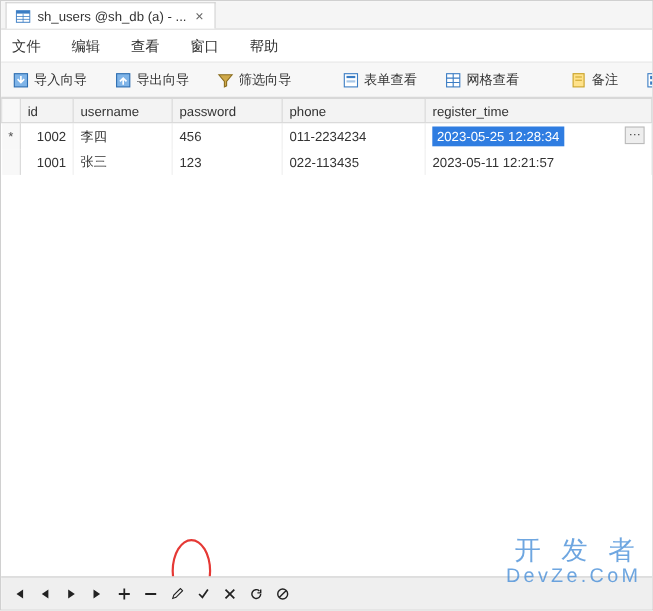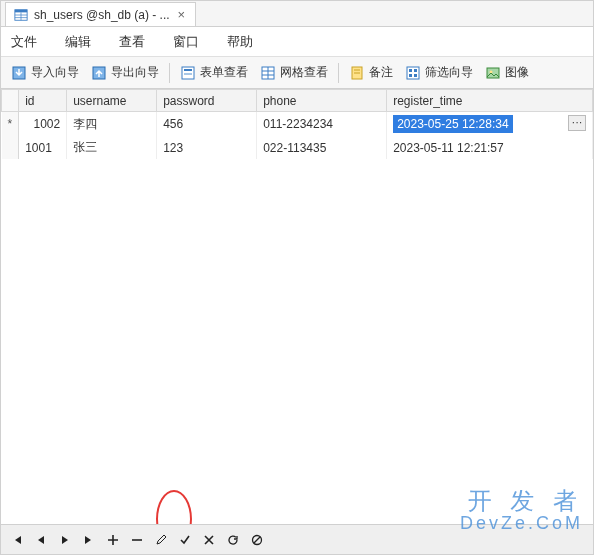--- a/index.html
+++ b/index.html
@@ -48,21 +48,21 @@
     }
     .menu-item { padding: 4px 6px; color: #333; cursor: pointer; font-size: 13px; }
     
     .toolbar {
       height: 32px;
       background: #f7f7f7;
       display: flex;
       align-items: center;
       padding: 0 4px;
       border-bottom: 1px solid #d0d0d0;
-      gap: 0;
+      gap: 13px;
       overflow: hidden;
     }
     .tool-btn {
       display: flex;
       align-items: center;
       gap: 4px;
       padding: 3px 6px;
       cursor: pointer;
       color: #333;
       font-size: 12px;
@@ -207,20 +207,26 @@
         <path d="M8 4v5M5 7l3 3 3-3" stroke="#fff" stroke-width="1.5" fill="none"></path>
       </svg>
     <span>导入向导</span>
   </div>
   <div class="tool-btn">
     <svg class="icn" viewBox="0 0 16 16">
         <rect x="2" y="2" width="12" height="12" fill="#7fb4e8" stroke="#2b6cb0"></rect>
         <path d="M8 12V7M5 9l3-3 3 3" stroke="#fff" stroke-width="1.5" fill="none"></path>
       </svg>
     <span>导出向导</span>
+  </div>
+  <div class="tool-btn">
+    <svg class="icn" viewBox="0 0 16 16">
+        <path d="M2 3h12l-5 6v4l-2 1v-5z" fill="#cfa94a" stroke="#8a6d1f"></path>
+      </svg>
+    <span>筛选向导</span>
   </div>
   <div class="tool-sep"></div>
   <div class="tool-btn">
     <svg class="icn" viewBox="0 0 16 16">
         <rect x="2" y="2" width="12" height="12" fill="#fff" stroke="#3b7dc4"></rect>
         <rect x="4" y="4" width="8" height="2" fill="#3b7dc4"></rect>
         <rect x="4" y="8" width="8" height="2" fill="#a7c7e7"></rect>
       </svg>
     <span>表单查看</span>
   </div>
@@ -278,21 +284,21 @@
         <tr>
           <td class="row-marker">*</td>
           <td style="text-align: right;">1002</td>
           <td>李四</td>
           <td>456</td>
           <td>011-2234234</td>
           <td><span class="sel-cell">2023-05-25 12:28:34</span><span class="ellipsis-btn">···</span></td>
         </tr>
         <tr>
           <td class="row-marker"></td>
-          <td style="">1001</td>
+          <td style="text-align: right;">1001</td>
           <td>张三</td>
           <td>123</td>
           <td>022-113435</td>
           <td>2023-05-11 12:21:57</td>
         </tr>
       </tbody>
   </table>
 </div>
 
 <div class="red-circle"></div>

